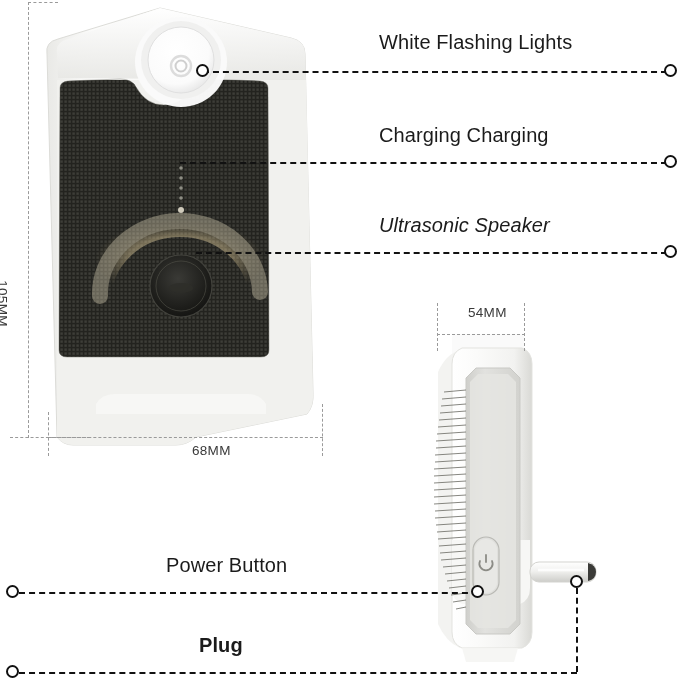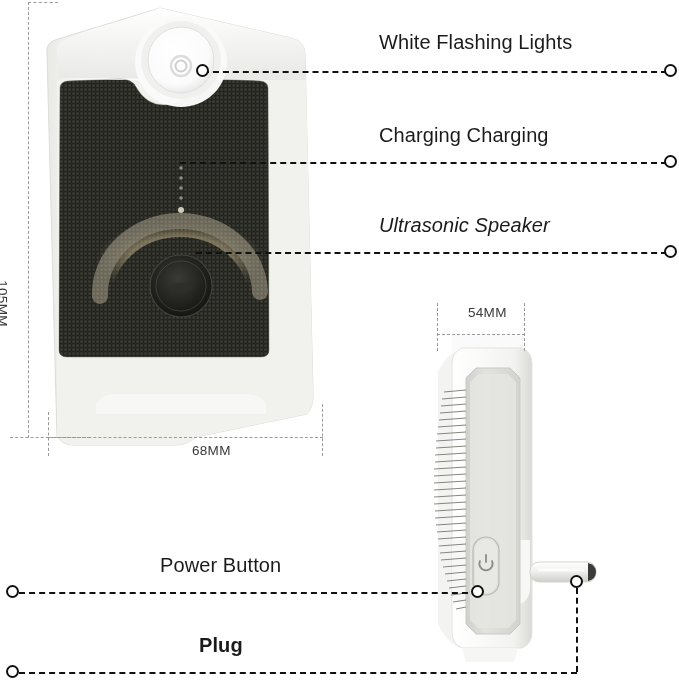--- a/index.html
+++ b/index.html
@@ -265,21 +265,21 @@
   <div class="dot" style="left:664px; top:64px;"></div>
 
   <div class="lbl" style="left:379px; top:124px;">Charging Charging</div>
   <div class="leader" style="left:180px; top:162px; width:487px;"></div>
   <div class="dot" style="left:664px; top:155px;"></div>
 
   <div class="lbl" style="left:379px; top:214px;font-style:italic;">Ultrasonic Speaker</div>
   <div class="leader" style="left:196px; top:252px; width:471px;"></div>
   <div class="dot" style="left:664px; top:245px;"></div>
 
-  <div class="lbl" style="left:160px; top:554px;text-align:center;">Power Button</div>
+  <div class="lbl" style="left:166px; top:554px;text-align:center;">Power Button</div>
   <div class="leader" style="left:19px; top:592px; width:459px;"></div>
   <div class="dot" style="left:6px; top:585px;"></div>
   <div class="dot" style="left:471px; top:585px;"></div>
 
   <div class="lbl" style="left:199px; top:634px;font-weight:bold;">Plug</div>
   <div class="leader" style="left:19px; top:672px; width:558px;"></div>
   <div class="leader-v" style="left:576px; top:588px; height:84px;"></div>
   <div class="dot" style="left:6px; top:665px;"></div>
   <div class="dot" style="left:570px; top:575px;"></div>
 

